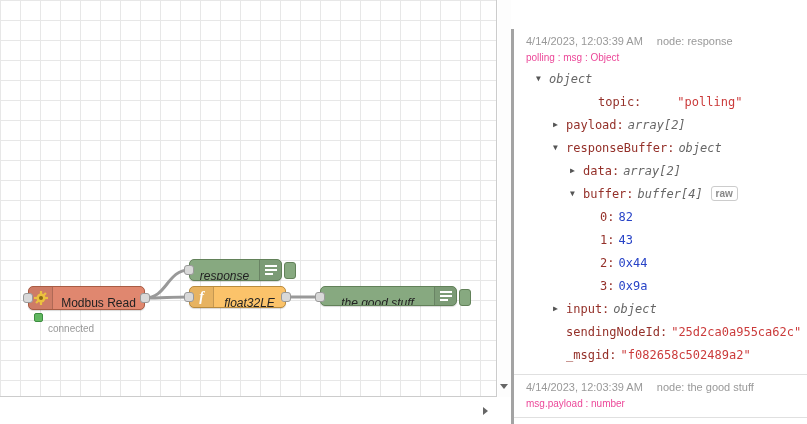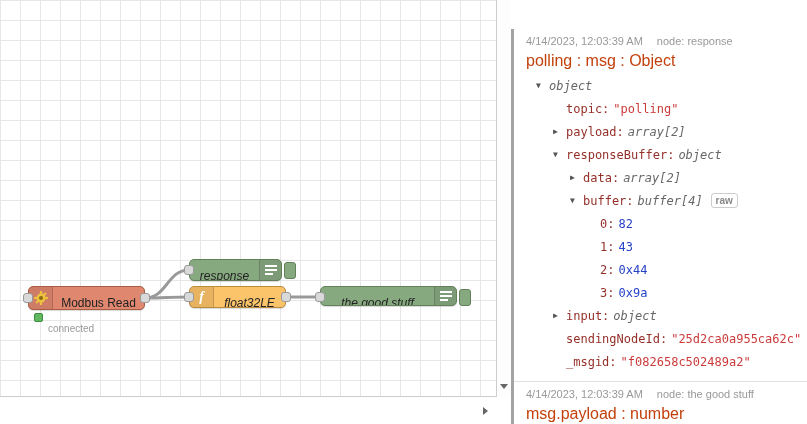--- a/index.html
+++ b/index.html
@@ -58,21 +58,21 @@
   .arrow-right { position:absolute; left:483px; top:407px; width:0; height:0;
     border-top:4px solid transparent; border-bottom:4px solid transparent; border-left:5px solid #666; }
 
   
   .debug-panel {
     position:absolute; left:511px; top:0; width:296px; height:424px;
     background:#fff; border-left:3px solid #a3a3a3; overflow:hidden;margin-top:29px;
   }
   .debug-msg { padding:6px 8px 8px 12px; border-bottom:1px solid #e0e0e0; }
   .msg-meta { display:flex; gap:14px; font-size:11px; color:#999; }
-  .msg-path { margin-top:5px; font-size:16px; color:#c2410c; }
+  .msg-path { margin-top:5px; font-size:10px; color:#ec4899; }
   .debug-tree { margin-top:4px; font-family:"DejaVu Sans Mono", monospace; font-size:12px; }
   .tree-row { display:flex; align-items:center; height:23px; white-space:nowrap; }
   .caret { display:inline-block; width:13px; font-size:8px; color:#555; flex:none; }
   .tkey { color:#943029; margin-right:4px; }
   .string { color:#cb3b3b; }
   .number { color:#2743c7; }
   .type { font-style:italic; color:#666; }
   .rawbtn {
     margin-left:8px; font-family:"Liberation Sans", sans-serif; font-size:10px;
     color:#888; background:#fff; border:1px solid #ccc; border-radius:3px;
@@ -161,21 +161,21 @@
       <div class="msg-meta">
         <span>4/14/2023, 12:03:39 AM</span>
         <span>node: response</span>
       </div>
       <div class="msg-path">polling : msg : Object</div>
       <div class="debug-tree">
           <div class="tree-row" style="padding-left: 10px;">
             <span class="caret">▼</span>
             <span class="tval type">object</span>
           </div>
-          <div class="tree-row" style="padding-left: 27px;">
+          <div class="tree-row" style="padding-left: 27px; gap: 32px;">
             <span class="caret"></span>
             <span class="tkey">topic:</span>
             <span class="tval string">"polling"</span>
           </div>
           <div class="tree-row" style="padding-left: 27px;">
             <span class="caret">▶</span>
             <span class="tkey">payload:</span>
             <span class="tval type">array[2]</span>
           </div>
           <div class="tree-row" style="padding-left: 27px;">

